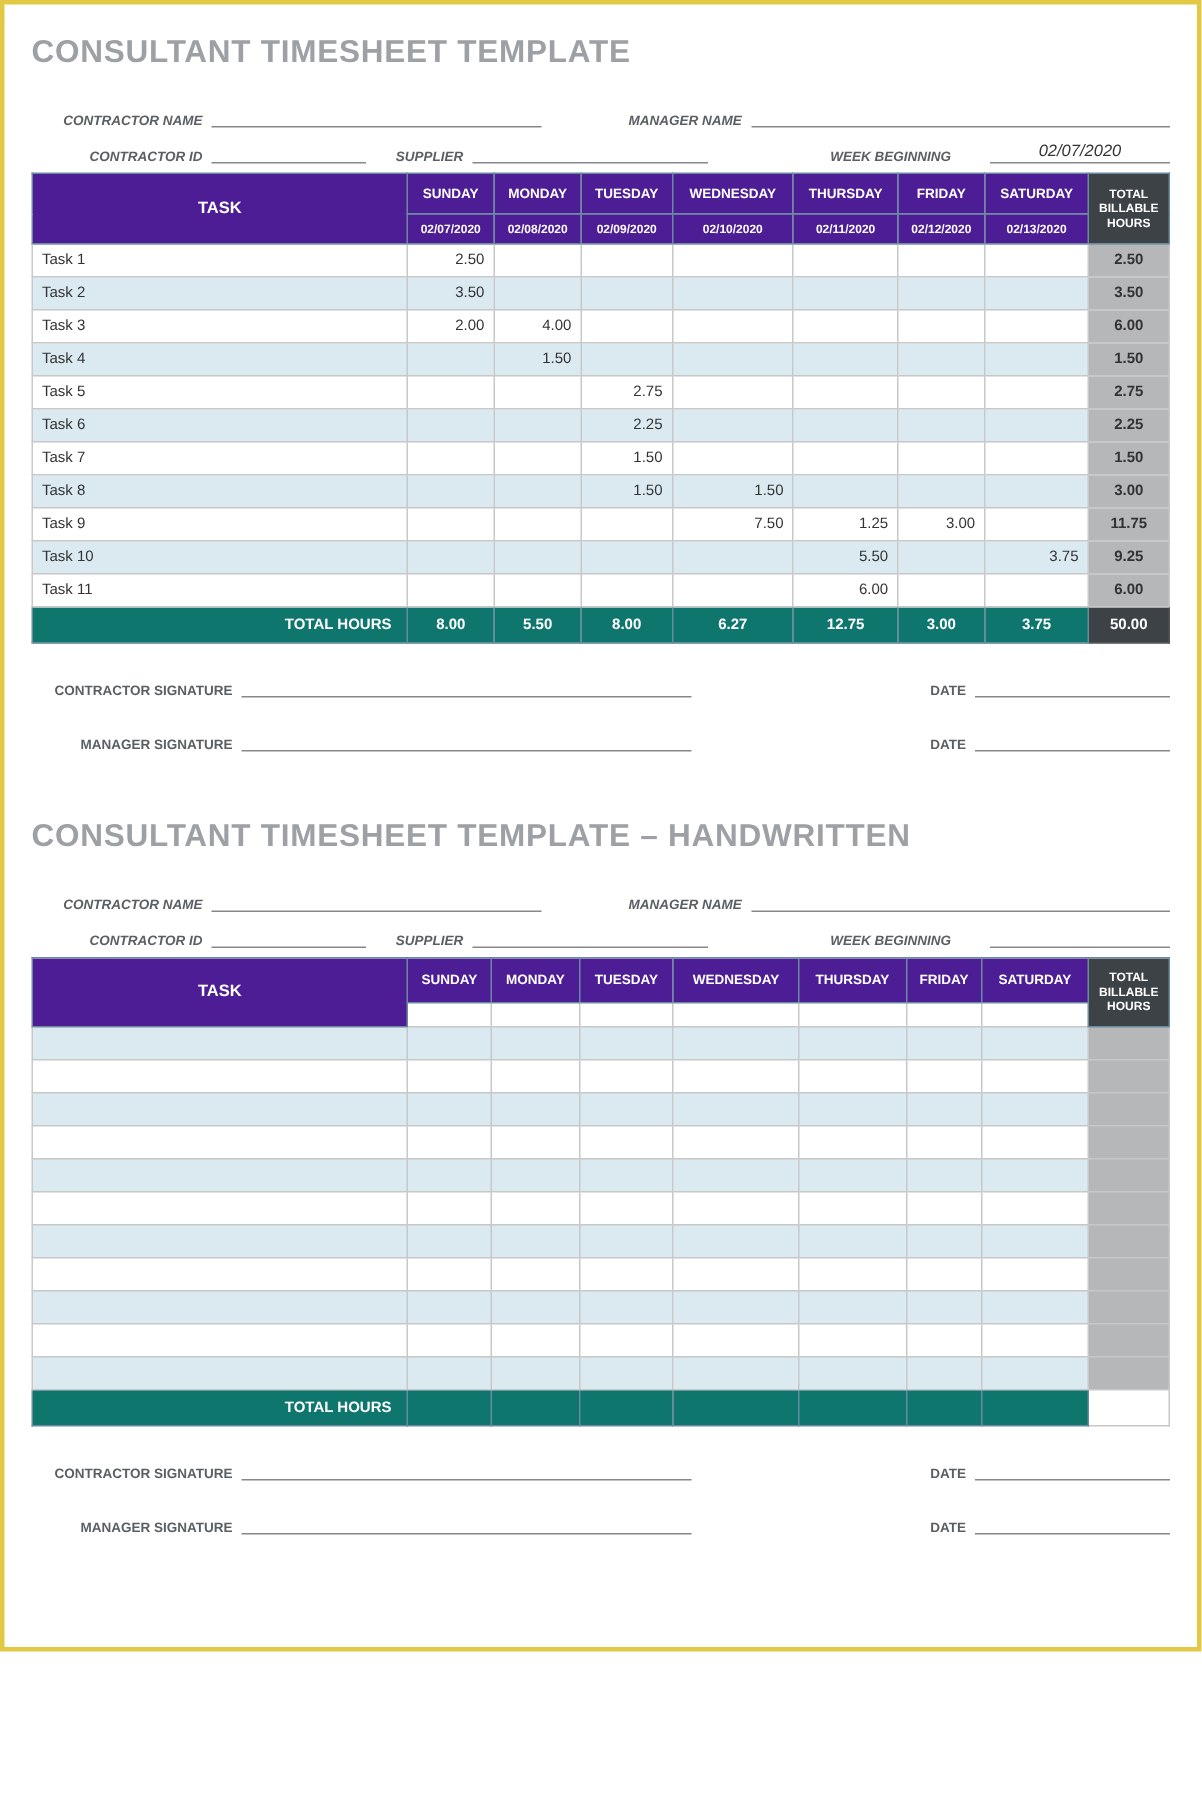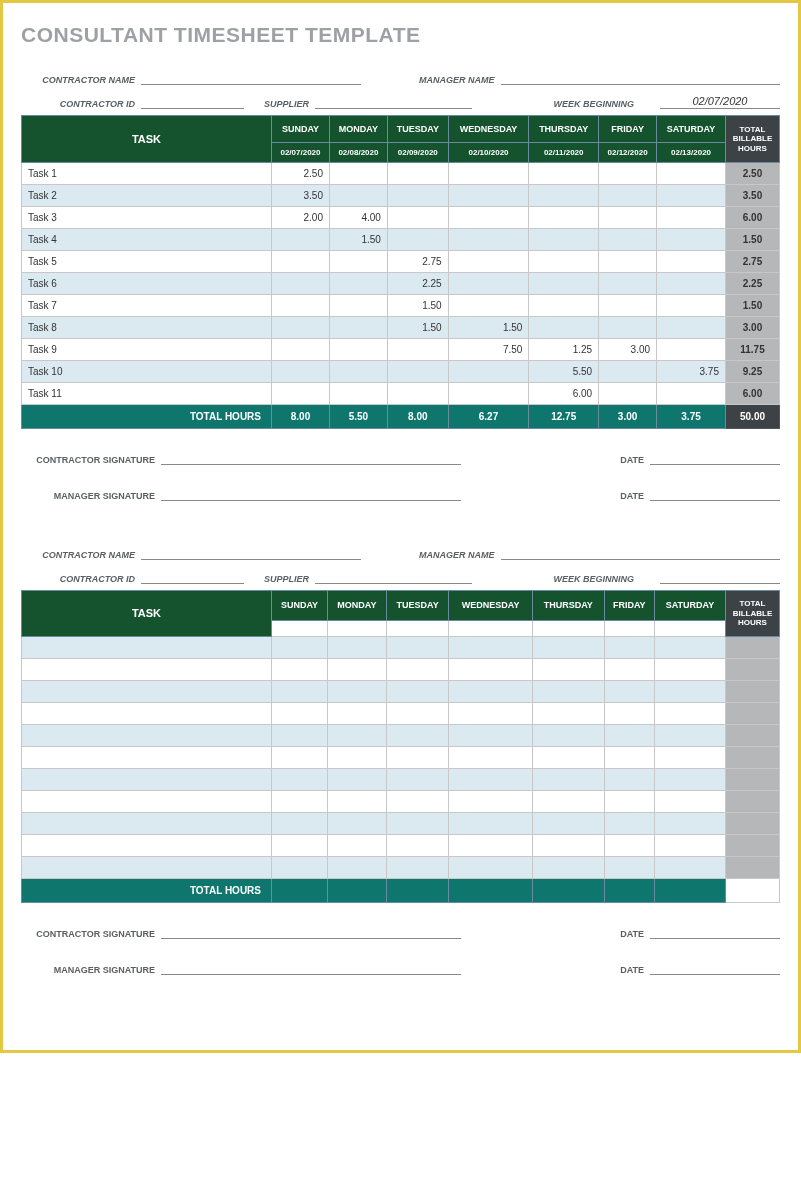--- a/index.html
+++ b/index.html
@@ -34,21 +34,21 @@
     height: 14px;
     display: inline-block;
   }
   table {
     width: 100%;
     border-collapse: collapse;
     margin-top: 6px;
     font-size: 10px;
   }
   th {
-    background: #14532d;
+    background: #4c1d95;
     color: #fff;
     font-weight: 700;
     font-size: 9px;
     padding: 8px 2px;
     border: 1px solid #6a8aa0;
     text-align: center;
   }
   th.task-head {
     width: 250px;
     font-size: 11px;
@@ -325,20 +325,21 @@
   <div class="sig-row">
     <span class="sig-label" style="width:140px;">MANAGER SIGNATURE</span>
     <span class="sig-line" style="width:300px;"></span>
     <span style="flex:1;"></span>
     <span class="sig-label">DATE</span>
     <span class="sig-line" style="width:130px;"></span>
   </div>
 </div>
 
 <div class="section">
+  <div class="title">CONSULTANT TIMESHEET TEMPLATE – HANDWRITTEN</div>
 
   <div class="fields-row">
     <div class="field" style="width:50%;">
       <span class="field-label" style="width:120px;">CONTRACTOR NAME</span>
       <span class="field-line" style="flex:1;margin-right:40px;"></span>
     </div>
     <div class="field" style="width:50%;">
       <span class="field-label" style="width:100px;">MANAGER NAME</span>
       <span class="field-line" style="flex:1;"></span>
     </div>

